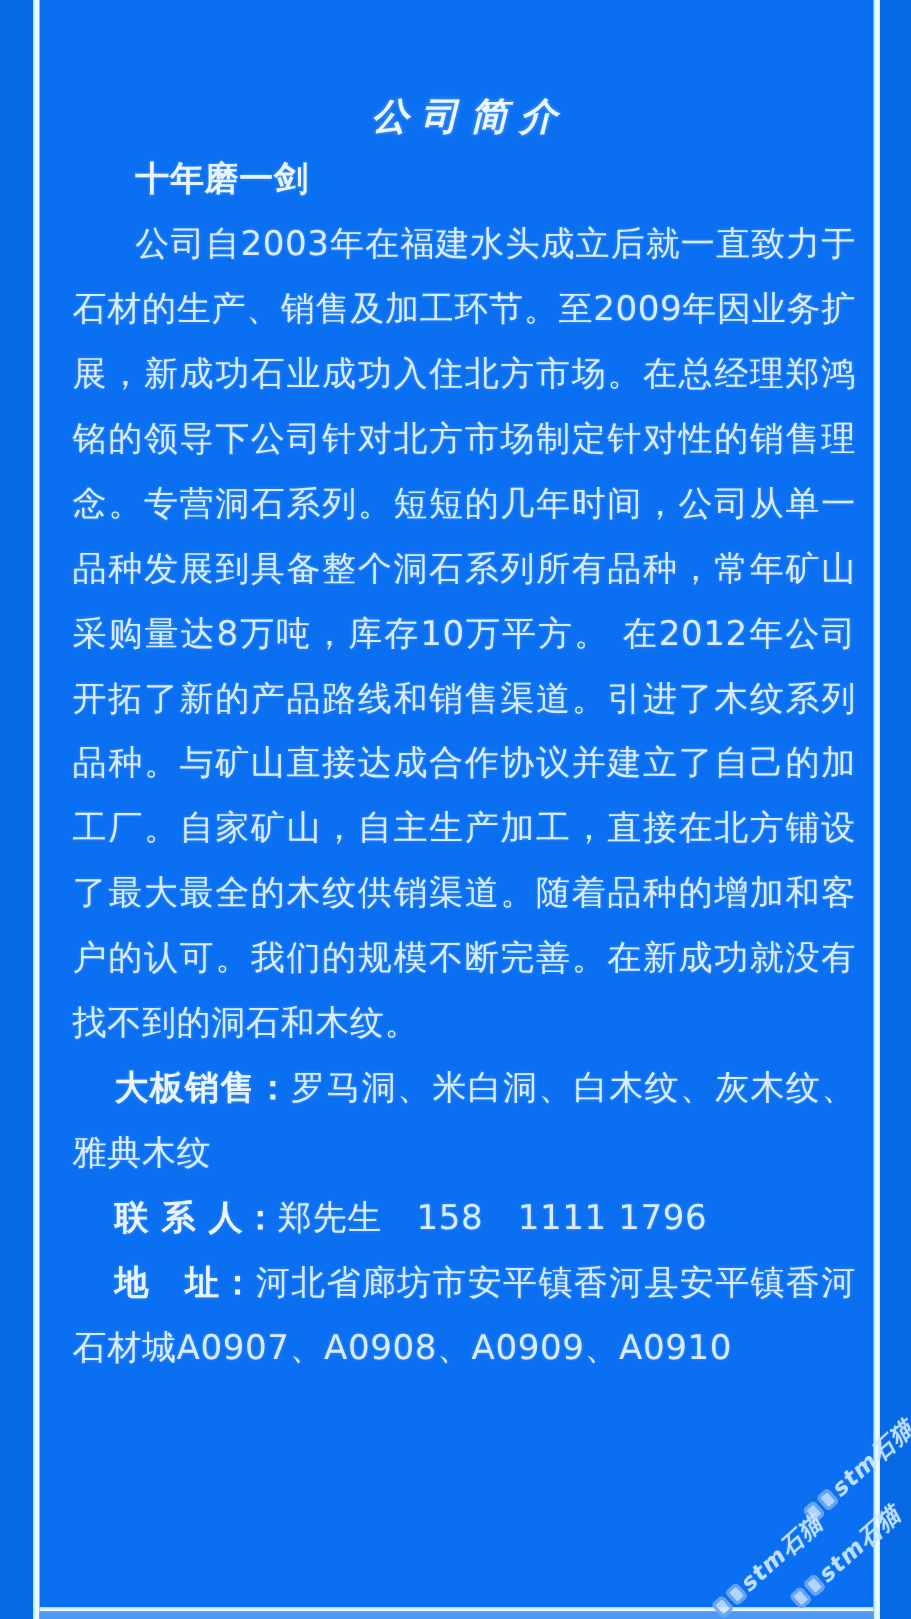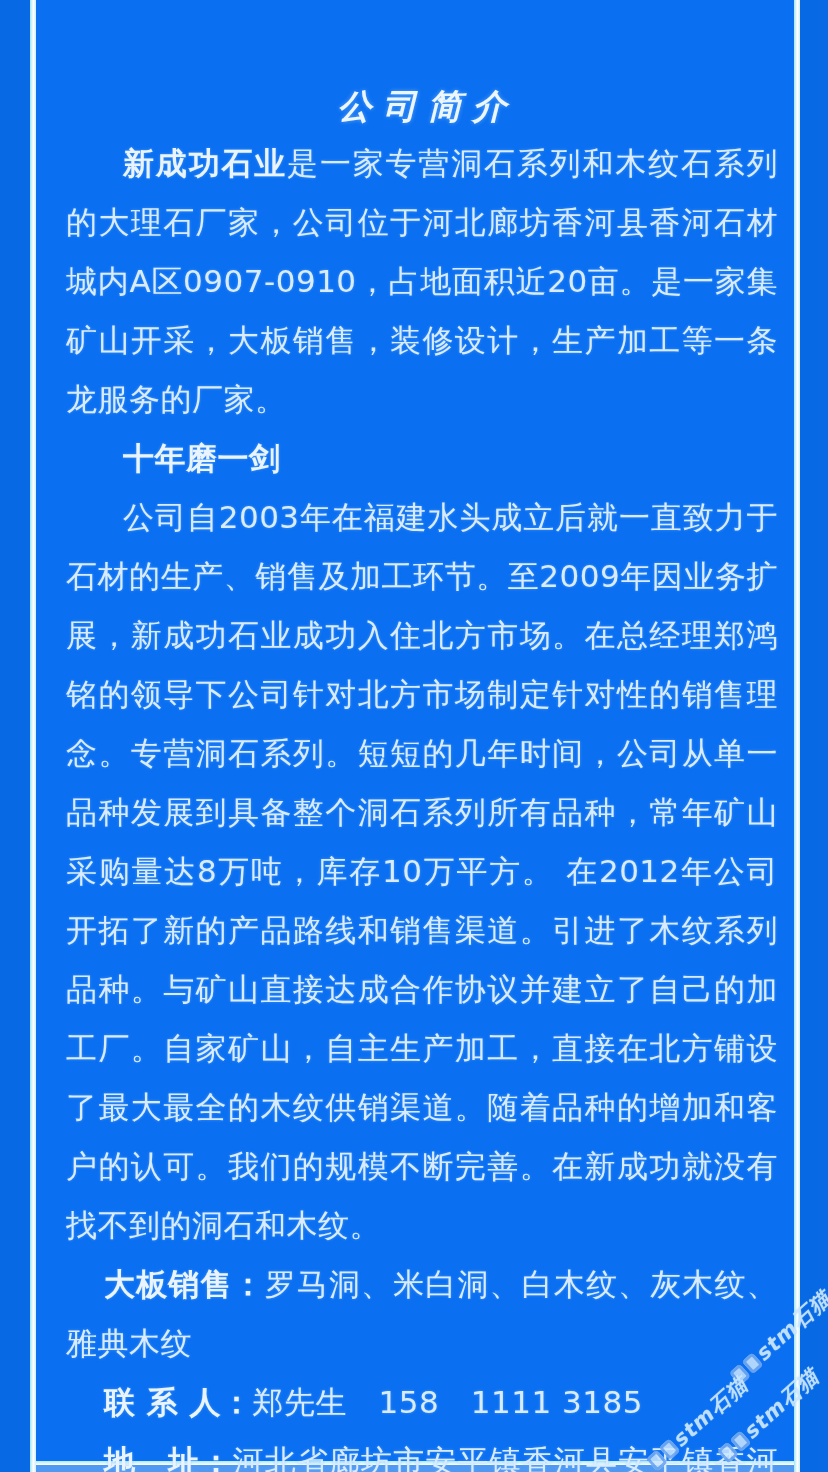--- a/index.html
+++ b/index.html
@@ -74,29 +74,28 @@
   <div class="strip-left"></div>
   <div class="strip-right"></div>
   <div class="frame-left"></div>
   <div class="frame-right"></div>
   <div class="frame-bottom"></div>
   <div class="bottom-strip"></div>
 
   <div class="content">
     <h1 class="title">公司简介</h1>
 
-    <p class="para indent2"><b>新成功石业</b><span>是一家专营洞石系列和木纹石系列的大理石厂家，公司位于河北廊坊香河县香河石材城内A区0907-0910，占地面积近20亩。是一家集矿山开采，大板销售，装修设计，生产加工等一条龙服务的厂家。</span></p>
 
     <p class="para indent2"><b>十年磨一剑</b></p>
 
     <p class="para indent2">公司自2003年在福建水头成立后就一直致力于石材的生产、销售及加工环节。至2009年因业务扩展，新成功石业成功入住北方市场。在总经理郑鸿铭的领导下公司针对北方市场制定针对性的销售理念。专营洞石系列。短短的几年时间，公司从单一品种发展到具备整个洞石系列所有品种，常年矿山采购量达8万吨，库存10万平方。 在2012年公司开拓了新的产品路线和销售渠道。引进了木纹系列品种。与矿山直接达成合作协议并建立了自己的加工厂。自家矿山，自主生产加工，直接在北方铺设了最大最全的木纹供销渠道。随着品种的增加和客户的认可。我们的规模不断完善。在新成功就没有找不到的洞石和木纹。</p>
 
     <p class="para indent1"><b>大板销售：</b><span>罗马洞、米白洞、白木纹、灰木纹、雅典木纹</span></p>
 
-    <p class="para indent1"><b>联 系 人：</b><span>郑先生　158　1111 3185</span></p>
+    <p class="para indent1"><b>联 系 人：</b><span>郑先生　158　1111 1796</span></p>
 
     <p class="para indent1"><b>地　址：</b><span>河北省廊坊市安平镇香河县安平镇香河石材城A0907、A0908、A0909、A0910</span></p>
   </div>
 
   <div class="wm wm1">
     <span class="wm-ico"></span>
     <span class="wm-ico"></span>
     <span class="wm-text">stm石猫</span>
   </div>
   <div class="wm wm2">

